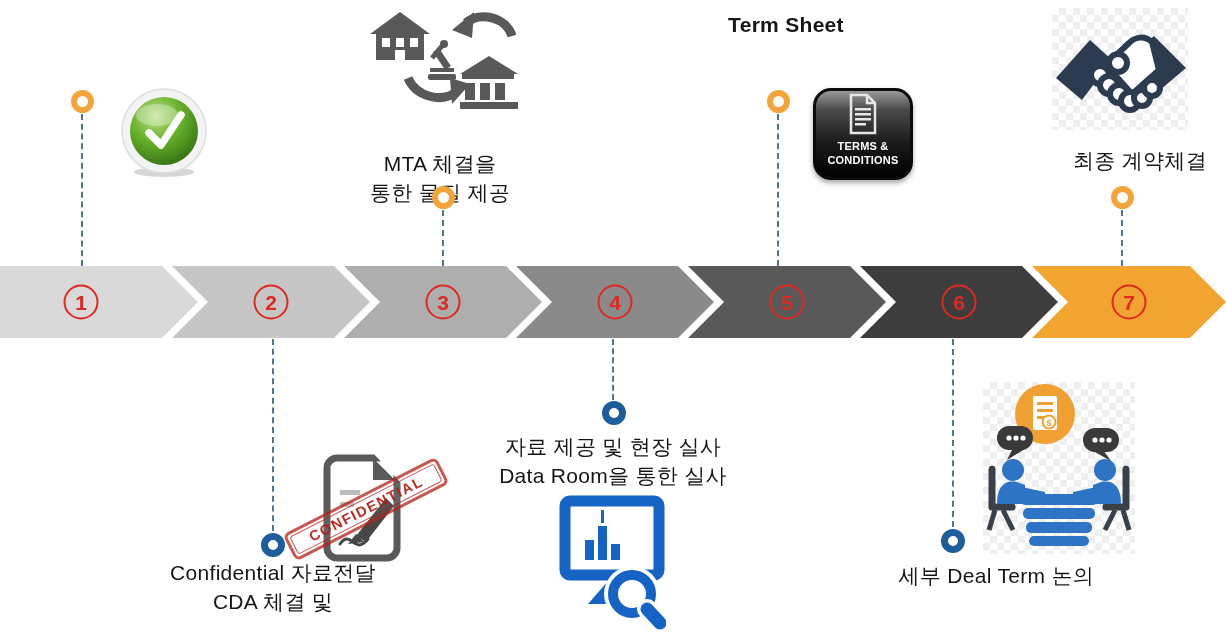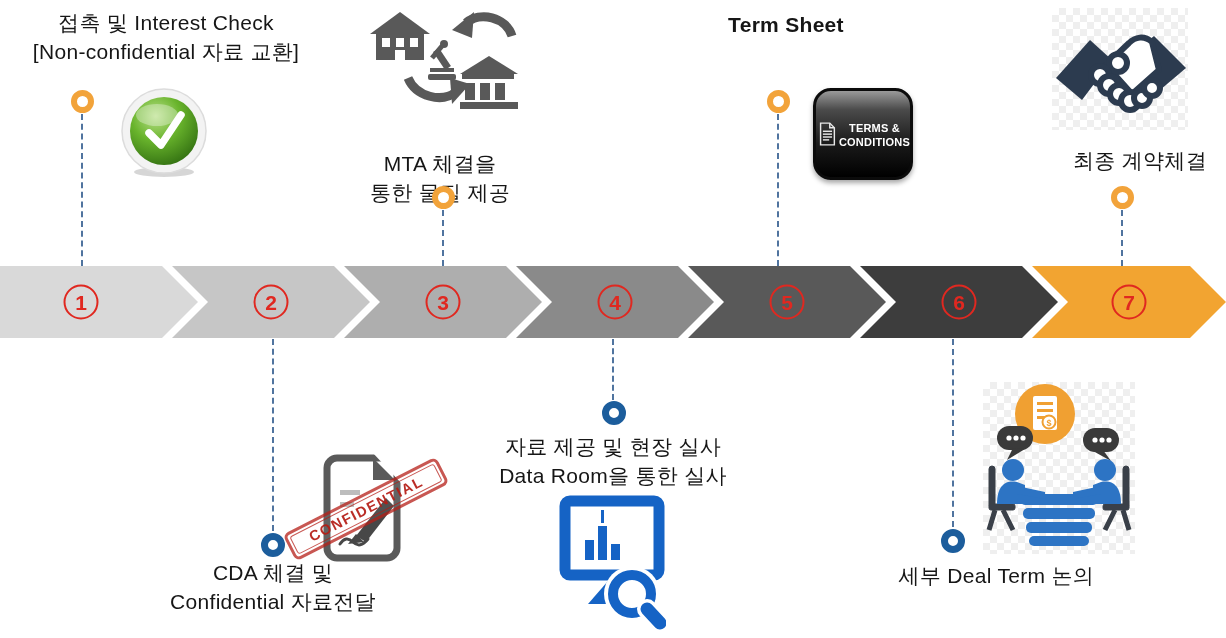--- a/index.html
+++ b/index.html
@@ -27,39 +27,35 @@
   
   .icon{position:absolute;}
   .checker{background-image:
       linear-gradient(45deg,#efefef 25%,transparent 25%,transparent 75%,#efefef 75%),
       linear-gradient(45deg,#efefef 25%,transparent 25%,transparent 75%,#efefef 75%);
       background-size:14px 14px;background-position:0 0,7px 7px;}
   
   .terms-btn{position:absolute;width:100px;height:92px;border-radius:18px;
       background:linear-gradient(180deg,#9a9a9a 0%,#4a4a4a 22%,#1b1b1b 60%,#000 100%);
       border:3px solid #0b0b0b;box-sizing:border-box;
-      display:flex;flex-direction:row;align-items:center;justify-content:flex-start;
+      display:flex;flex-direction:column;align-items:center;justify-content:flex-start;
       box-shadow:0 3px 5px rgba(0,0,0,.35);}
   .terms-btn .tb-text{color:#fff;font-weight:bold;font-size:11px;line-height:14px;text-align:center;margin-top:2px;letter-spacing:.2px;}
   
   .stamp{position:absolute;left:-20px;top:44px;width:162px;transform:rotate(-27deg);
       border:3px solid rgba(181,30,22,.8);border-radius:6px;padding:2px 2px;opacity:.93;
       background:rgba(255,255,255,.06);}
   .stamp .inner{display:block;border:1.5px solid rgba(181,30,22,.8);border-radius:3px;
       text-align:center;color:#b51e16;font-weight:bold;font-size:14.5px;letter-spacing:1.5px;padding:1px 0;}
 </style>
 </head>
 <body>
 
 <div class="canvas">
 
-  <div class="label" style="left:16px;top:8px;width:300px;">
-    <div>접촉 및 Interest Check</div>
-    <div>[Non-confidential 자료 교환]</div>
-  </div>
   <span class="ring orange" style="left:71px;top:90px;"></span>
   <div class="dash" style="left:81px;top:114px;height:152px;"></div>
   <div class="icon" style="left:118px;top:86px;width:92px;height:92px;">
     <svg width="92" height="92" viewBox="0 0 92 92">
       <defs>
         <radialGradient id="gOrb" cx="38%" cy="28%" r="80%">
           <stop offset="0%" stop-color="#b9e089"></stop>
             <stop offset="45%" stop-color="#69b42c"></stop>
             <stop offset="100%" stop-color="#2f6c10"></stop>
         </radialGradient>
@@ -195,22 +191,22 @@
         <polygon points="56,86 86,48 94,56 66,92"></polygon>
         <polygon points="48,94 56,84 64,92"></polygon>
       </g>
       <path d="M40,94 q6,-9 13,-2 t15,-3" stroke="#474747" stroke-width="3" fill="none" stroke-linecap="round"></path>
     </svg>
     <div class="stamp">
       <span class="inner">CONFIDENTIAL</span>
     </div>
   </div>
   <div class="label" style="left:123px;top:558px;width:300px;">
+    <div>Confidential 자료전달</div>
     <div>CDA 체결 및</div>
-    <div>Confidential 자료전달</div>
   </div>
 
   <div class="dash" style="left:612px;top:339px;height:61px;"></div>
   <span class="ring blue" style="left:602px;top:401px;"></span>
   <div class="label" style="left:463px;top:432px;width:300px;">
     <div>자료 제공 및 현장 실사</div>
     <div>Data Room을 통한 실사</div>
   </div>
   <div class="icon" style="left:558px;top:494px;width:108px;height:140px;">
     <svg width="108" height="140" viewBox="0 0 108 140">

